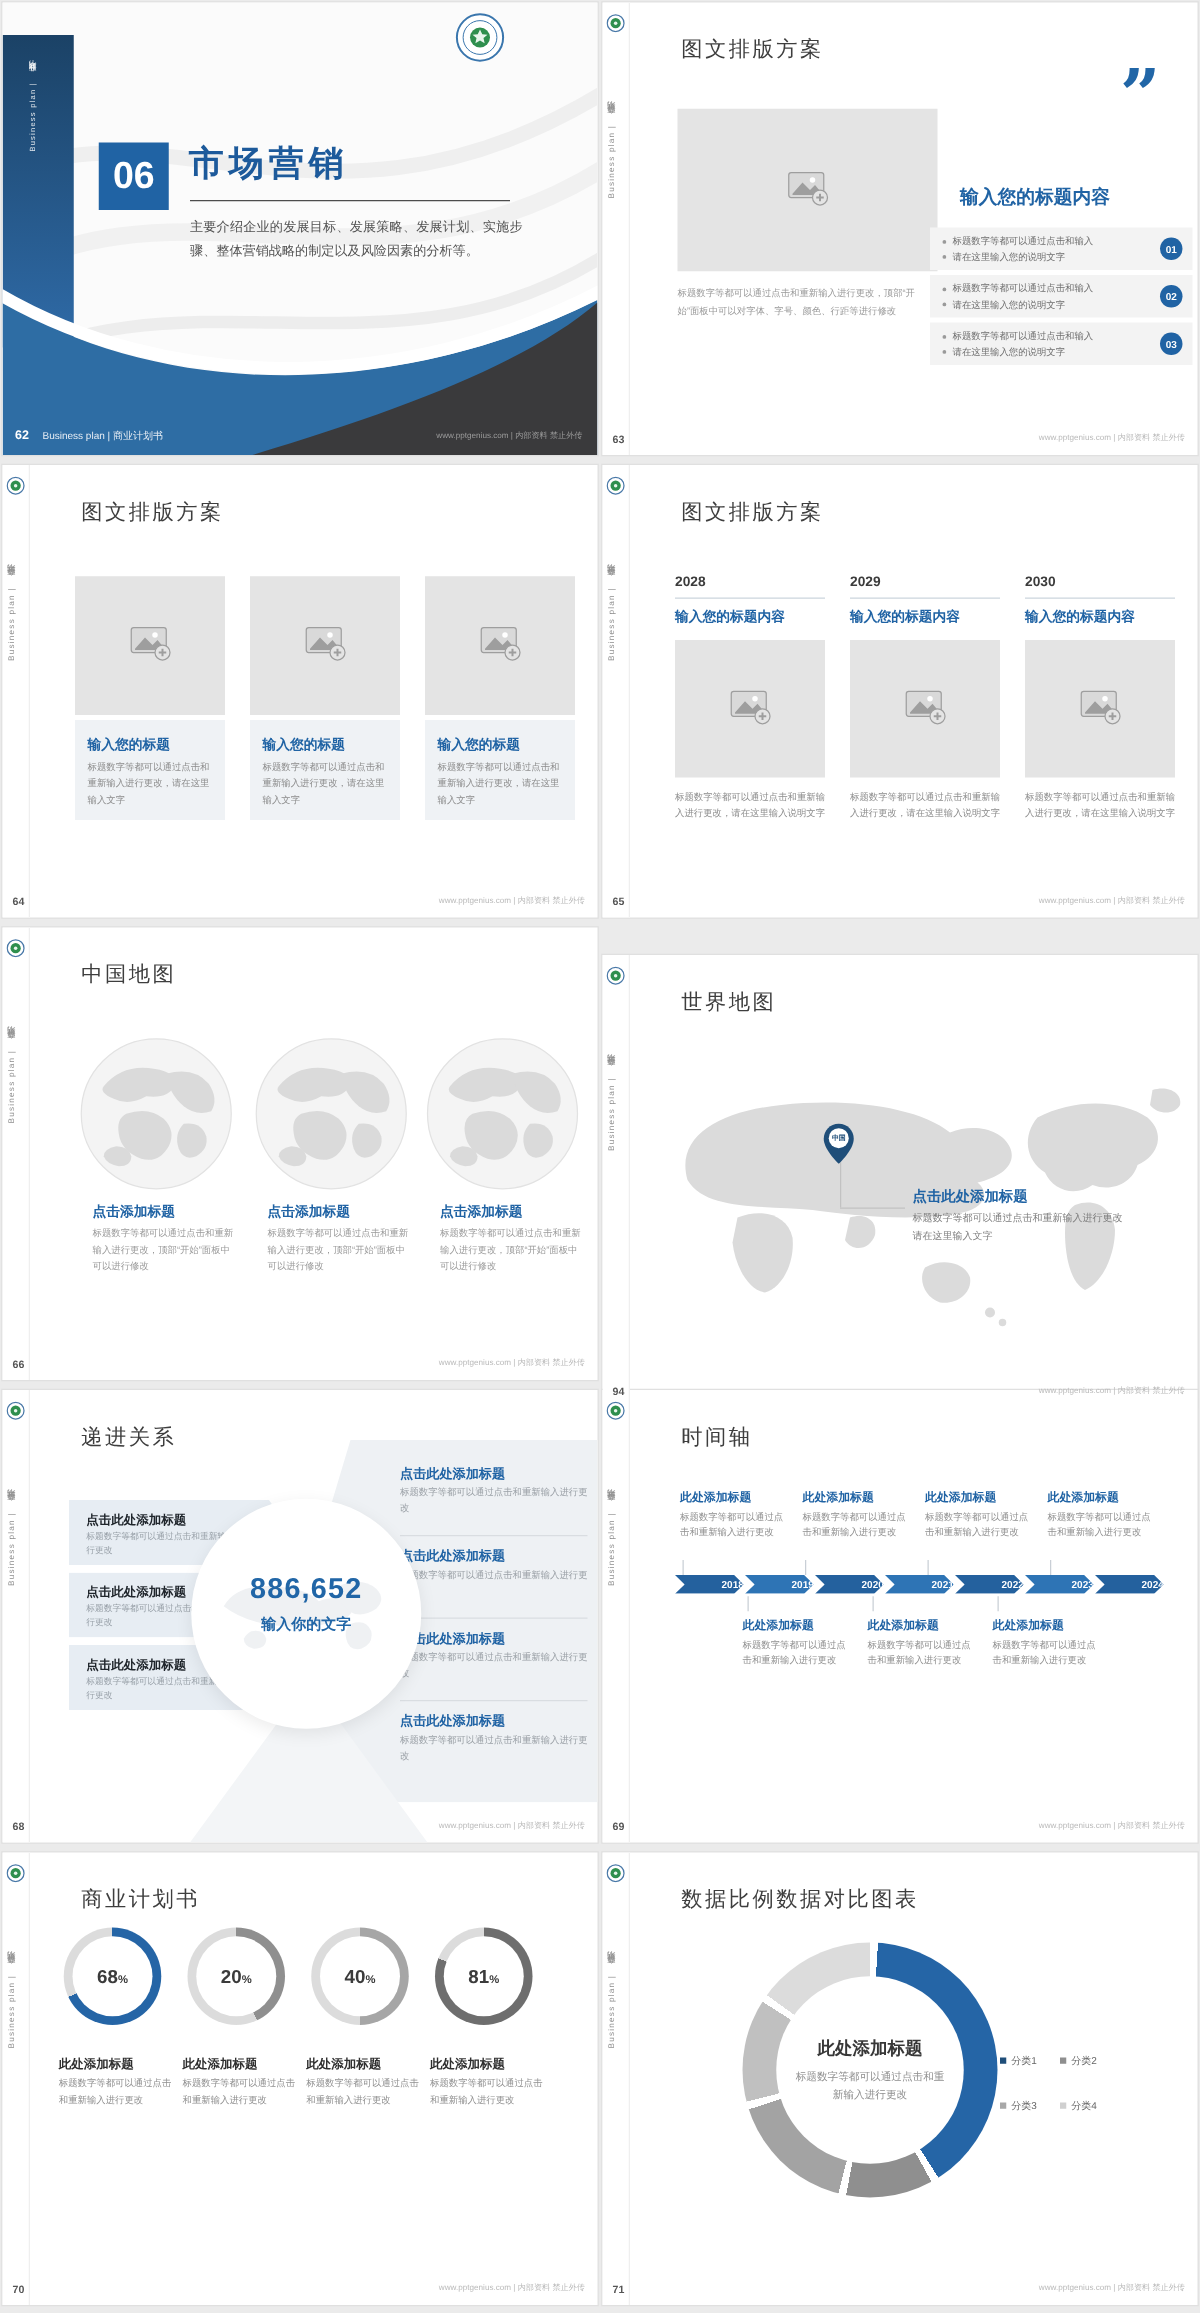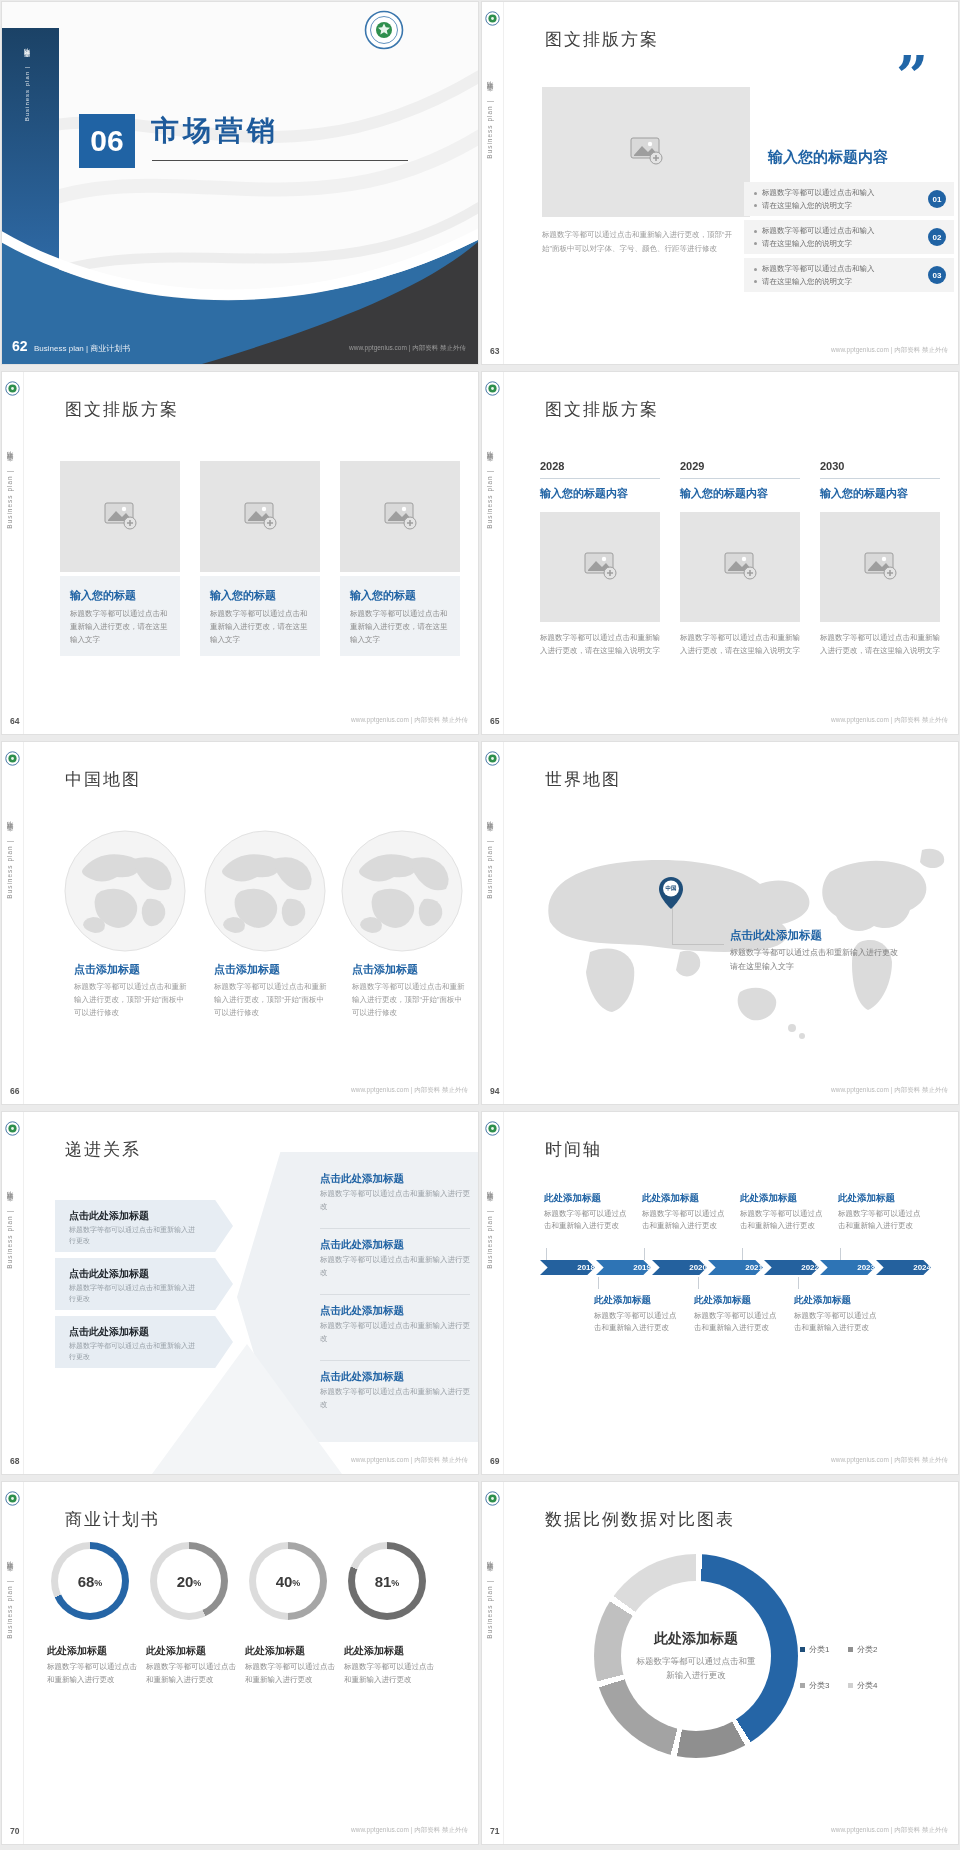--- a/index.html
+++ b/index.html
@@ -28,21 +28,21 @@
           color:#fff;font-size:30px;font-weight:bold;display:flex;align-items:center;
           justify-content:center;z-index:3}
   .cv-title{position:absolute;left:149px;top:110px;font-size:28px;font-weight:bold;
             color:#1d5a9b;letter-spacing:4px;z-index:3}
   .cv-line{position:absolute;left:150px;top:158px;width:256px;height:1px;background:#4d4d4d;z-index:3}
   .cv-body{position:absolute;left:150px;top:171px;width:266px;font-size:10.5px;color:#525252;
            line-height:1.8;text-align:justify;z-index:3}
   .cv-band-text{position:absolute;left:21px;top:56px;writing-mode:vertical-rl;
            transform:rotate(180deg);font-size:6px;color:rgba(255,255,255,.85);
            letter-spacing:1px;white-space:nowrap;z-index:3}
-  .cv-foot-num{position:absolute;left:10px;bottom:10px;font-size:14px;font-weight:bold;color:#fff;z-index:4}
+  .cv-foot-num{position:absolute;left:10px;bottom:10px;font-size:10px;font-weight:bold;color:#fff;z-index:4}
   .cv-foot-brand{position:absolute;left:32px;bottom:10px;font-size:8px;color:#e8eef5;z-index:4}
   .cv-foot-url{position:absolute;right:12px;bottom:11px;font-size:6.5px;color:#9b9b9b;z-index:4}
   
   .s63-quote{position:absolute;left:414px;top:46px;font-size:56px;font-weight:bold;color:#2166a7;
              font-family:"DejaVu Serif","Liberation Serif",serif;line-height:1}
   .s63-head{position:absolute;left:286px;top:146px;font-size:15px}
   .s63-row{position:absolute;left:262px;width:210px;height:34px;background:#f3f3f3;
            padding:5px 10px;box-sizing:border-box}
   .s63-line{font-size:7.5px;color:#6f6f6f;line-height:12.5px;display:flex;align-items:center}
   .dot{width:3px;height:3px;border-radius:50%;background:#9a9a9a;display:inline-block;
@@ -145,20 +145,21 @@
     <circle cx="20" cy="20" r="18.5" fill="#fff" stroke="#3a76ad" stroke-width="1.6"></circle>
     <circle cx="20" cy="20" r="13.5" fill="none" stroke="#3a76ad" stroke-width="0.8"></circle>
     <circle cx="20" cy="20" r="8" fill="#2f8f4e"></circle>
     <path d="M20 13.5 l1.8 3.8 4.2 .4 -3.2 2.7 .9 4.1 -3.7-2.2 -3.7 2.2 .9-4.1 -3.2-2.7 4.2-.4 Z" fill="#e8f5ec"></path>
   </svg>
 </span>
   <span class="cv-band-text">Business plan | 商业计划书</span>
   <div class="cv-num">06</div>
   <div class="cv-title">市场营销</div>
   <div class="cv-line"></div>
+  <div class="cv-body">主要介绍企业的发展目标、发展策略、发展计划、实施步骤、整体营销战略的制定以及风险因素的分析等。</div>
   <span class="cv-foot-num">62</span>
   <span class="cv-foot-brand">Business plan | 商业计划书</span>
   <span class="cv-foot-url">www.pptgenius.com | 内部资料 禁止外传</span>
 </div>
 
 <div class="slide" style="left:482px;top:2px">
   <div class="strip">
     <span class="logo-sm">
   <svg width="15" height="15" viewBox="0 0 15 15">
     <circle cx="7.5" cy="7.5" r="6.7" fill="#fff" stroke="#4a79a8" stroke-width="1"></circle>
@@ -399,21 +400,21 @@
   <div class="g-head bluehead" style="left:212px;top:220px">点击添加标题</div>
   <div class="g-head bluehead" style="left:350px;top:220px">点击添加标题</div>
   <div class="g-text" style="left:72px;top:238px">标题数字等都可以通过点击和重新输入进行更改，顶部“开始”面板中可以进行修改</div>
   <div class="g-text" style="left:212px;top:238px">标题数字等都可以通过点击和重新输入进行更改，顶部“开始”面板中可以进行修改</div>
   <div class="g-text" style="left:350px;top:238px">标题数字等都可以通过点击和重新输入进行更改，顶部“开始”面板中可以进行修改</div>
 
   <div class="pagenum">66</div>
   <div class="urltext">www.pptgenius.com | 内部资料 禁止外传</div>
 </div>
 
-<div class="slide" style="left:482px;top:742px">
+<div class="slide" style="left:482px;top:764px">
   <div class="strip">
     <span class="logo-sm">
   <svg width="15" height="15" viewBox="0 0 15 15">
     <circle cx="7.5" cy="7.5" r="6.7" fill="#fff" stroke="#4a79a8" stroke-width="1"></circle>
     <circle cx="7.5" cy="7.5" r="4.1" fill="#2f8f4e"></circle>
     <circle cx="7.5" cy="7.5" r="1.4" fill="#e8f5ec"></circle>
   </svg>
 </span>
     <span class="vtext">Business plan | 商业计划书</span>
   </div>
@@ -472,20 +473,34 @@
   </div>
   <div class="s68-box" style="top:146px">
     <div class="bt">点击此处添加标题</div>
     <div class="bx">标题数字等都可以通过点击和重新输入进行更改</div>
   </div>
   <div class="s68-box" style="top:204px">
     <div class="bt">点击此处添加标题</div>
     <div class="bx">标题数字等都可以通过点击和重新输入进行更改</div>
   </div>
 
+  <div class="s68-circle">
+    <span class="abs" style="left:18px;top:56px;opacity:.5">
+  <svg width="150" height="70" viewBox="0 0 150 70">
+    <g fill="#dfe3e8">
+      <path d="M8 30 q10 -18 40 -16 q28 2 36 12 q16 -6 24 2 q6 8 -4 12 q-20 8 -48 6 q-30 -2 -48 -16 Z"></path>
+      <path d="M100 14 q18 -8 30 2 q8 8 0 16 q-12 8 -22 2 q-10 -8 -8 -20 Z"></path>
+      <path d="M110 44 q12 -4 16 6 q2 10 -8 14 q-10 2 -12 -8 q-2 -8 4 -12 Z"></path>
+      <path d="M30 50 q10 -2 12 6 q0 8 -10 8 q-8 -2 -8 -8 q2 -4 6 -6 Z"></path>
+    </g>
+  </svg>
+</span>
+    <div class="s68-num">886,652</div>
+    <div class="s68-numlab">输入你的文字</div>
+  </div>
 
   <div class="s68-item-t bluehead" style="top:60px">点击此处添加标题</div>
   <div class="s68-item-x" style="top:76px">标题数字等都可以通过点击和重新输入进行更改</div>
   <div class="hline" style="left:318px;top:116px;width:150px"></div>
   <div class="s68-item-t bluehead" style="top:126px">点击此处添加标题</div>
   <div class="s68-item-x" style="top:142px">标题数字等都可以通过点击和重新输入进行更改</div>
   <div class="hline" style="left:318px;top:182px;width:150px"></div>
   <div class="s68-item-t bluehead" style="top:192px">点击此处添加标题</div>
   <div class="s68-item-x" style="top:208px">标题数字等都可以通过点击和重新输入进行更改</div>
   <div class="hline" style="left:318px;top:248px;width:150px"></div>

